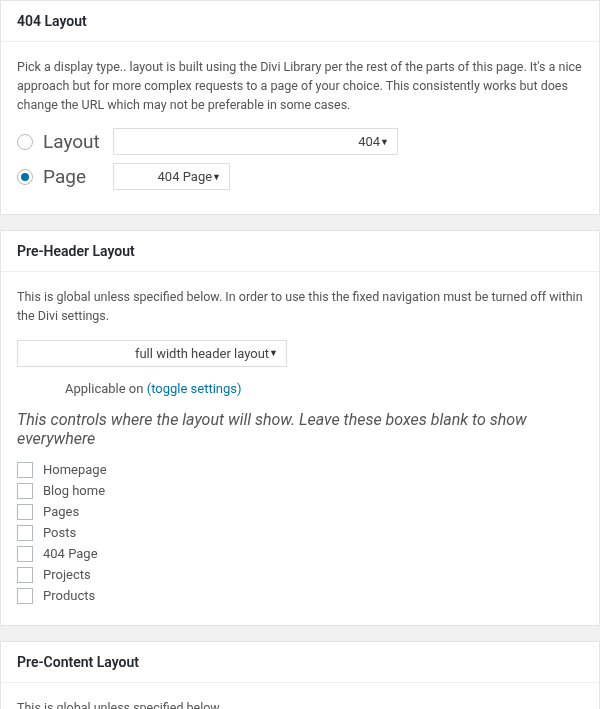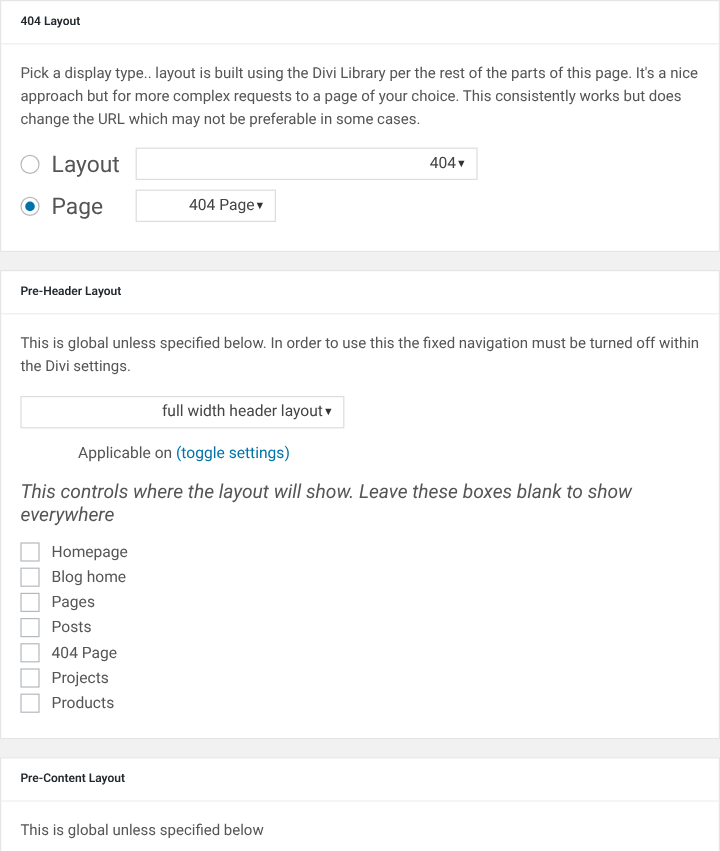--- a/index.html
+++ b/index.html
@@ -13,21 +13,21 @@
     .panel {
       background: #fff;
       border: 1px solid #e5e5e5;
       margin-bottom: 15px;
     }
     .panel-header {
       padding: 12px 16px;
       border-bottom: 1px solid #eee;
     }
     .panel-header h2 {
-      font-size: 10px;
+      font-size: 14px;
       font-weight: 600;
       color: #23282d;
     }
     .panel-body {
       padding: 16px;
     }
     .desc {
       color: #555;
       line-height: 1.5;
       margin-bottom: 14px;
@@ -94,21 +94,21 @@
       cursor: pointer;
     }
     .applicable-desc {
       color: #555;
       font-size: 16px;
       margin: 14px 0 14px 0;
       font-style: italic;
     }
     .checkbox-row {
       display: flex;
-      align-items: flex-end;
+      align-items: center;
       margin-bottom: 5px;
     }
     .checkbox {
       width: 16px;
       height: 16px;
       border: 1px solid #b4b9be;
       background: #fff;
       margin-right: 10px;
       cursor: pointer;
     }

